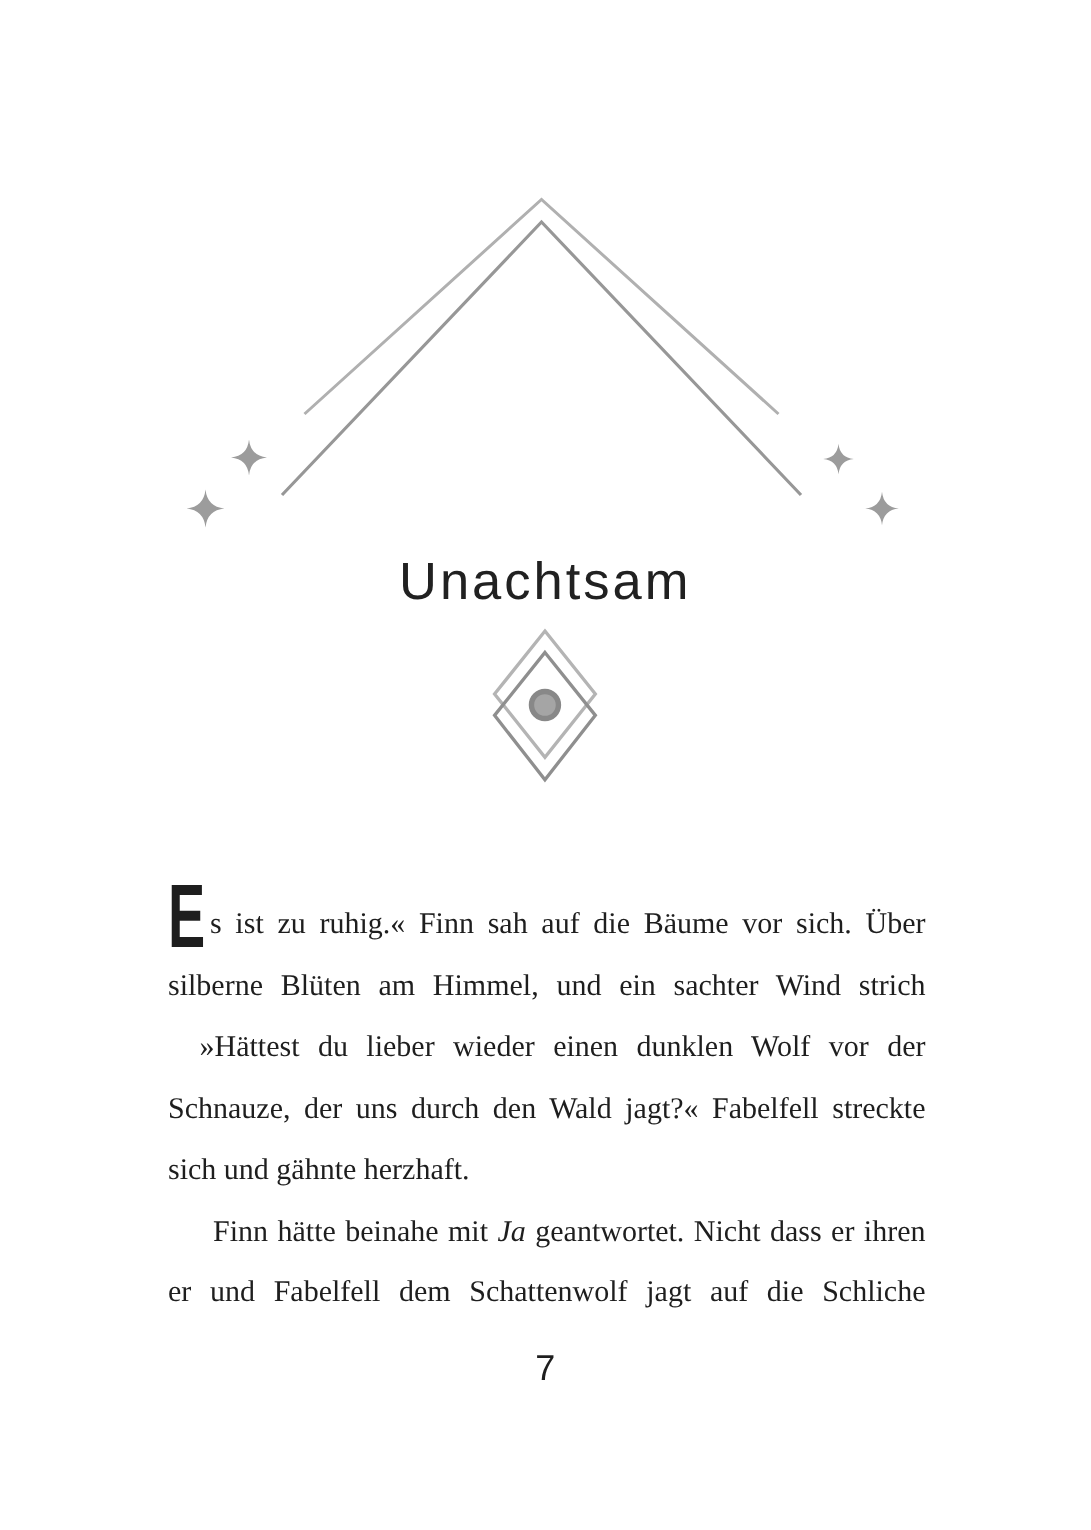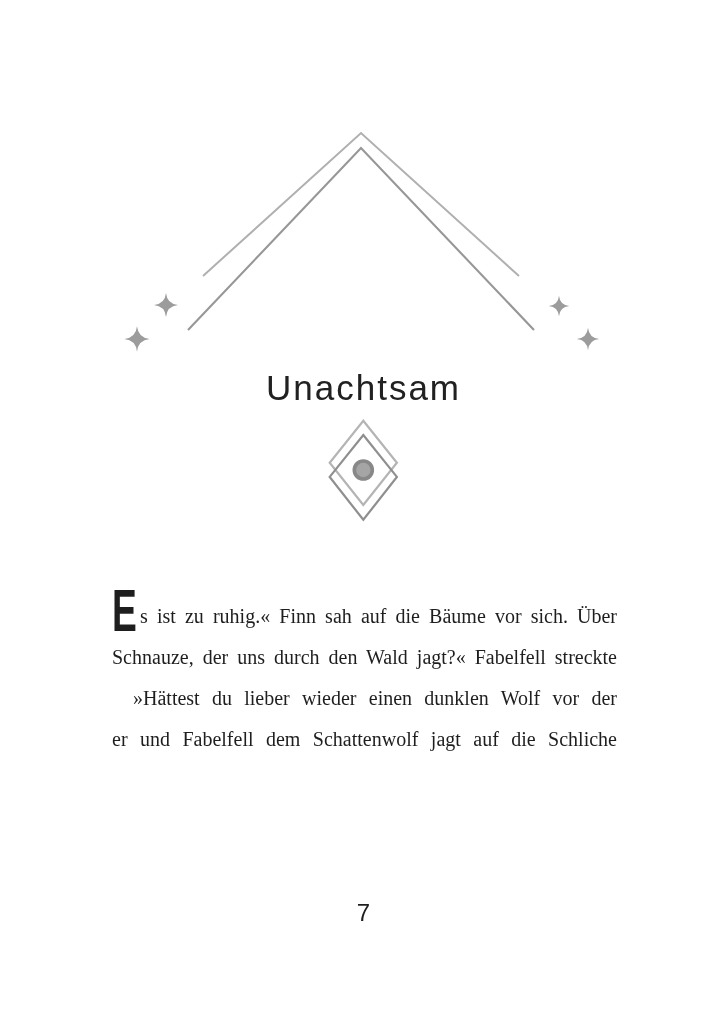--- a/index.html
+++ b/index.html
@@ -73,21 +73,24 @@
     <path class="diamond-lower" d="M363.3,435 L396.9,476.9 L363.3,519.8 L329.7,476.9 Z"></path>
     <circle class="ornament-circle" cx="363.3" cy="470" r="9"></circle>
   </svg>
 
   <div class="chapter-title">Unachtsam</div>
 
   <div class="textblock">
     <span class="drop-cap">E</span>
     <div id="lines">
         <div class="bline just" style="padding-left: 28px;"><span>s ist zu ruhig.« Finn sah auf die Bäume vor sich. Über</span></div>
+        <div class="bline just"><span>silberne Blüten am Himmel, und ein sachter Wind strich</span></div>
+        <div class="bline just" style="padding-left: 21px;"><span>»Hättest du lieber wieder einen dunklen Wolf vor der</span></div>
         <div class="bline just"><span>Schnauze, der uns durch den Wald jagt?« Fabelfell streckte</span></div>
-        <div class="bline just" style="padding-left: 21px;"><span>»Hättest du lieber wieder einen dunklen Wolf vor der</span></div>
+        <div class="bline"><span>sich und gähnte herzhaft.</span></div>
+        <div class="bline just" style="padding-left: 30px;"><span>Finn hätte beinahe mit </span><span class="it">Ja</span><span> geantwortet. Nicht dass er ihren</span></div>
         <div class="bline just"><span>er und Fabelfell dem Schattenwolf jagt auf die Schliche</span></div>
       </div>
   </div>
 
   <div class="page-number">7</div>
 
 </div>
 
 </body></html>

